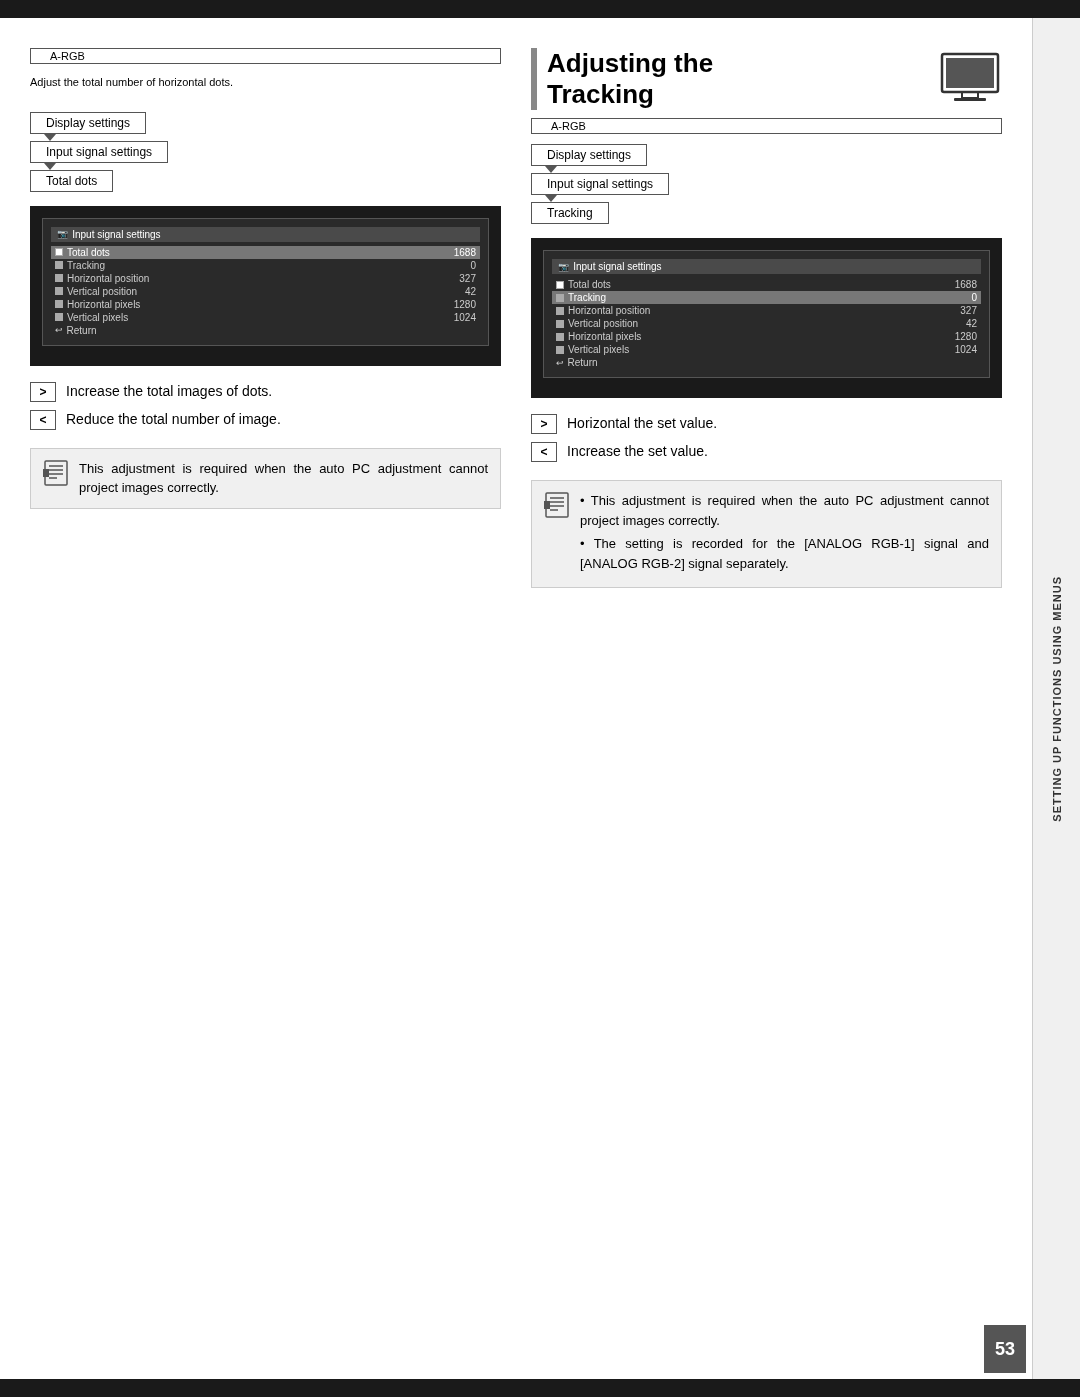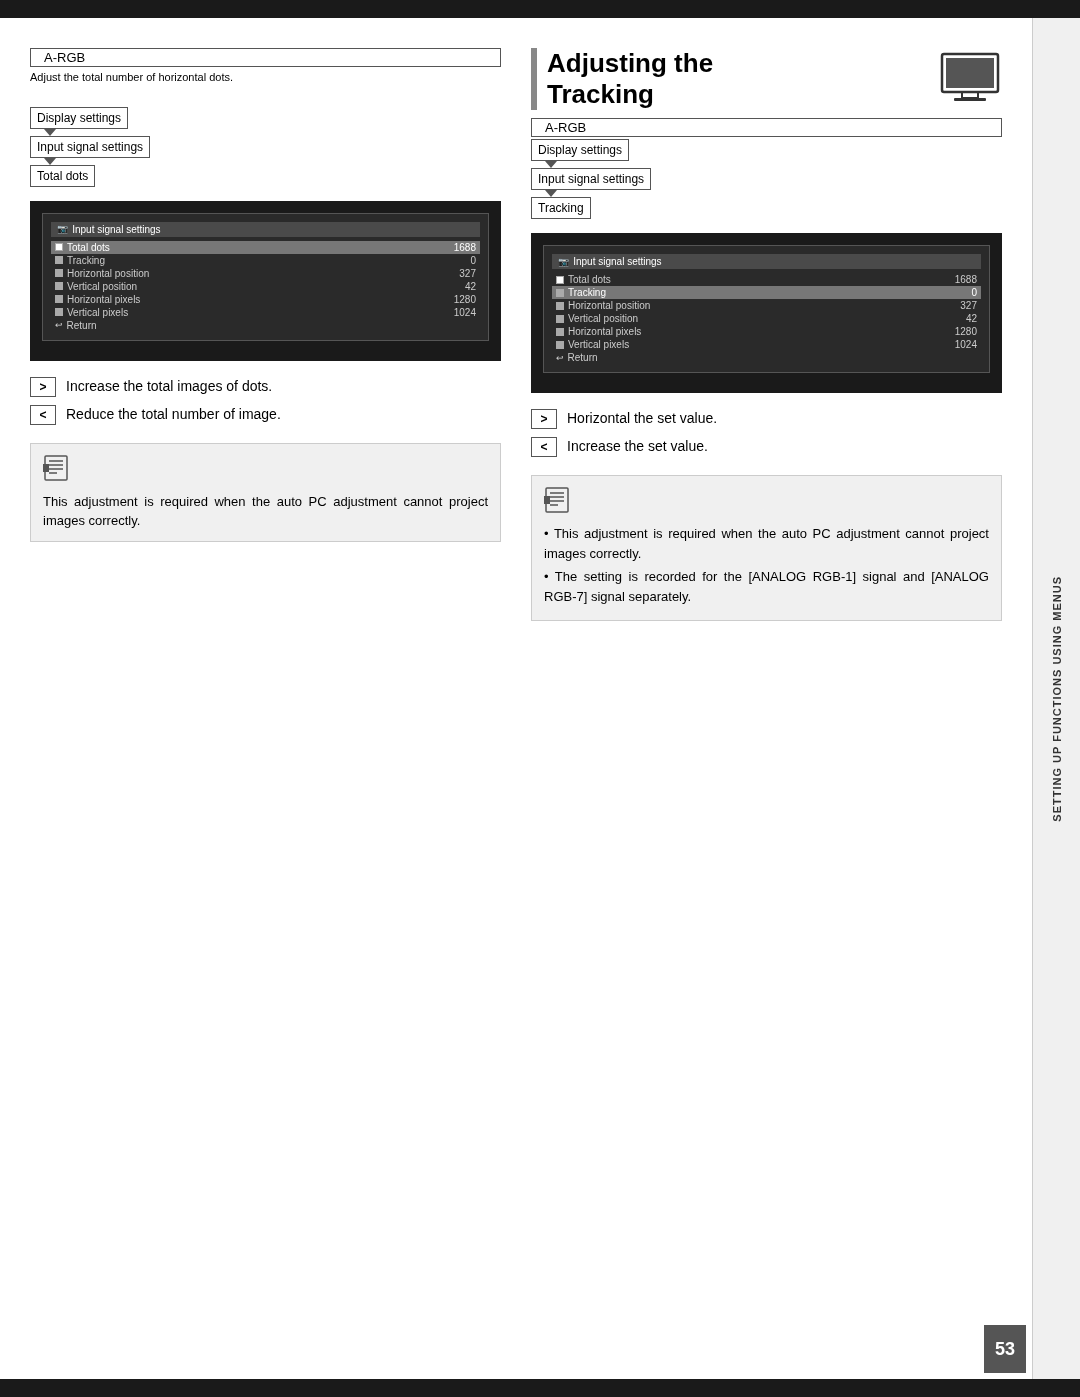--- a/index.html
+++ b/index.html
@@ -116,23 +116,23 @@
       width: 64px;
       height: 56px;
       flex-shrink: 0;
       margin-top: 4px;
     }
 
     
     .argb-badge {
       display: inline-block;
       border: 1px solid #555;
-      padding: 1px 13px;
-      font-size: 13px;
-      margin-bottom: 2px;
+      padding: 1px 19px;
+      font-size: 11px;
+      margin-bottom: 10px;
     }
 
     
     .description {
       font-size: 11px;
       line-height: 1.6;
       text-align: justify;
       margin-bottom: 20px;
     }
 
@@ -140,21 +140,21 @@
     .menu-path {
       display: flex;
       flex-direction: column;
       align-items: flex-start;
       margin-bottom: 14px;
       gap: 0;
     }
 
     .menu-box {
       border: 1px solid #555;
-      padding: 3px 6px;
+      padding: 3px 15px;
       font-size: 12px;
       background: white;
       position: relative;
     }
 
     .menu-arrow {
       width: 0;
       height: 0;
       border-left: 6px solid transparent;
       border-right: 6px solid transparent;
@@ -246,21 +246,20 @@
 
     
     .note-box {
       background: #f0f0f0;
       border: 1px solid #ccc;
       padding: 10px 12px;
       margin-top: 10px;
       display: flex;
       gap: 10px;
       align-items: flex-start;
-      flex-direction: column;
     }
 
     .note-icon {
       flex-shrink: 0;
       width: 26px;
       height: 28px;
     }
 
     .note-text {
       font-size: 13px;
@@ -442,19 +441,19 @@
         <svg class="note-icon" viewBox="0 0 26 28" xmlns="http://www.w3.org/2000/svg">
           <rect x="2" y="2" width="22" height="24" rx="1" fill="none" stroke="#555" stroke-width="1.5"></rect>
           <line x1="6" y1="7" x2="20" y2="7" stroke="#555" stroke-width="1.5"></line>
           <line x1="6" y1="11" x2="20" y2="11" stroke="#555" stroke-width="1.5"></line>
           <line x1="6" y1="15" x2="20" y2="15" stroke="#555" stroke-width="1.5"></line>
           <line x1="6" y1="19" x2="14" y2="19" stroke="#555" stroke-width="1.5"></line>
           <rect x="0" y="10" width="6" height="8" fill="#555"></rect>
         </svg>
         <div class="note-text">
           <div class="bullet-point">This adjustment is required when the auto PC adjustment cannot project images correctly.</div>
-          <div class="bullet-point">The setting is recorded for the [ANALOG RGB-1] signal and [ANALOG RGB-7] signal separately.</div>
+          <div class="bullet-point">The setting is recorded for the [ANALOG RGB-1] signal and [ANALOG RGB-2] signal separately.</div>
         </div>
       </div>
 
     </div>
   </div>
 </div>
 
 </body></html>

